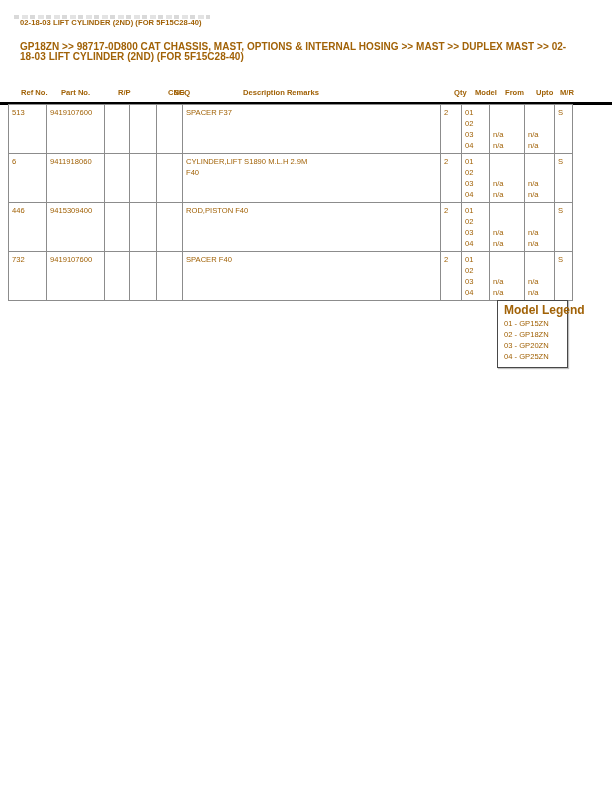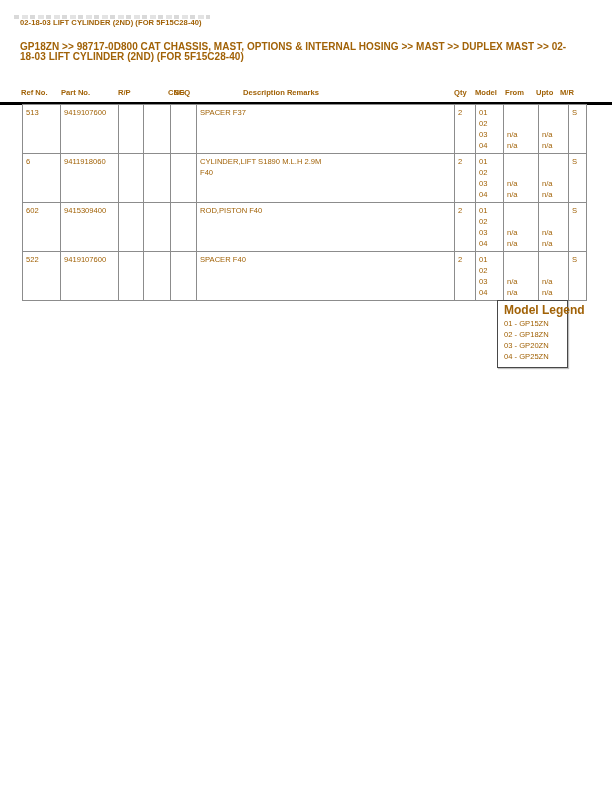--- a/index.html
+++ b/index.html
@@ -63,21 +63,21 @@
   .h-upto  { left: 536px; }
   .h-mr    { left: 560px; }
   .header-rule {
     position: absolute;
     left: 0; top: 102px;
     width: 612px; height: 3px;
     background: #000000;
   }
   table.parts {
     position: absolute;
-    left: 22px; top: 104px;
+    left: 8px; top: 104px;
     width: 564px;
     border-collapse: collapse;
     table-layout: fixed;
     border-radius: 17px;
   }
   table.parts td {
     border: 1px solid #8c8c8c;
     vertical-align: top;
     padding: 2px 1px 2px 3px;
     font-size: 7.6px;
@@ -206,21 +206,21 @@
           </td>
       <td>
             <div class="ln">&nbsp;</div>
             <div class="ln">&nbsp;</div>
             <div class="ln">n/a</div>
             <div class="ln">n/a</div>
           </td>
       <td>S</td>
     </tr>
         <tr>
-      <td>602</td>
+      <td>446</td>
       <td>9415309400</td>
       <td></td>
       <td></td>
       <td></td>
       <td>
             <div class="ln">ROD,PISTON F40</div>
           </td>
       <td>2</td>
       <td>
             <div class="ln">01</div>
@@ -236,21 +236,21 @@
           </td>
       <td>
             <div class="ln">&nbsp;</div>
             <div class="ln">&nbsp;</div>
             <div class="ln">n/a</div>
             <div class="ln">n/a</div>
           </td>
       <td>S</td>
     </tr>
         <tr>
-      <td>522</td>
+      <td>732</td>
       <td>9419107600</td>
       <td></td>
       <td></td>
       <td></td>
       <td>
             <div class="ln">SPACER F40</div>
           </td>
       <td>2</td>
       <td>
             <div class="ln">01</div>

